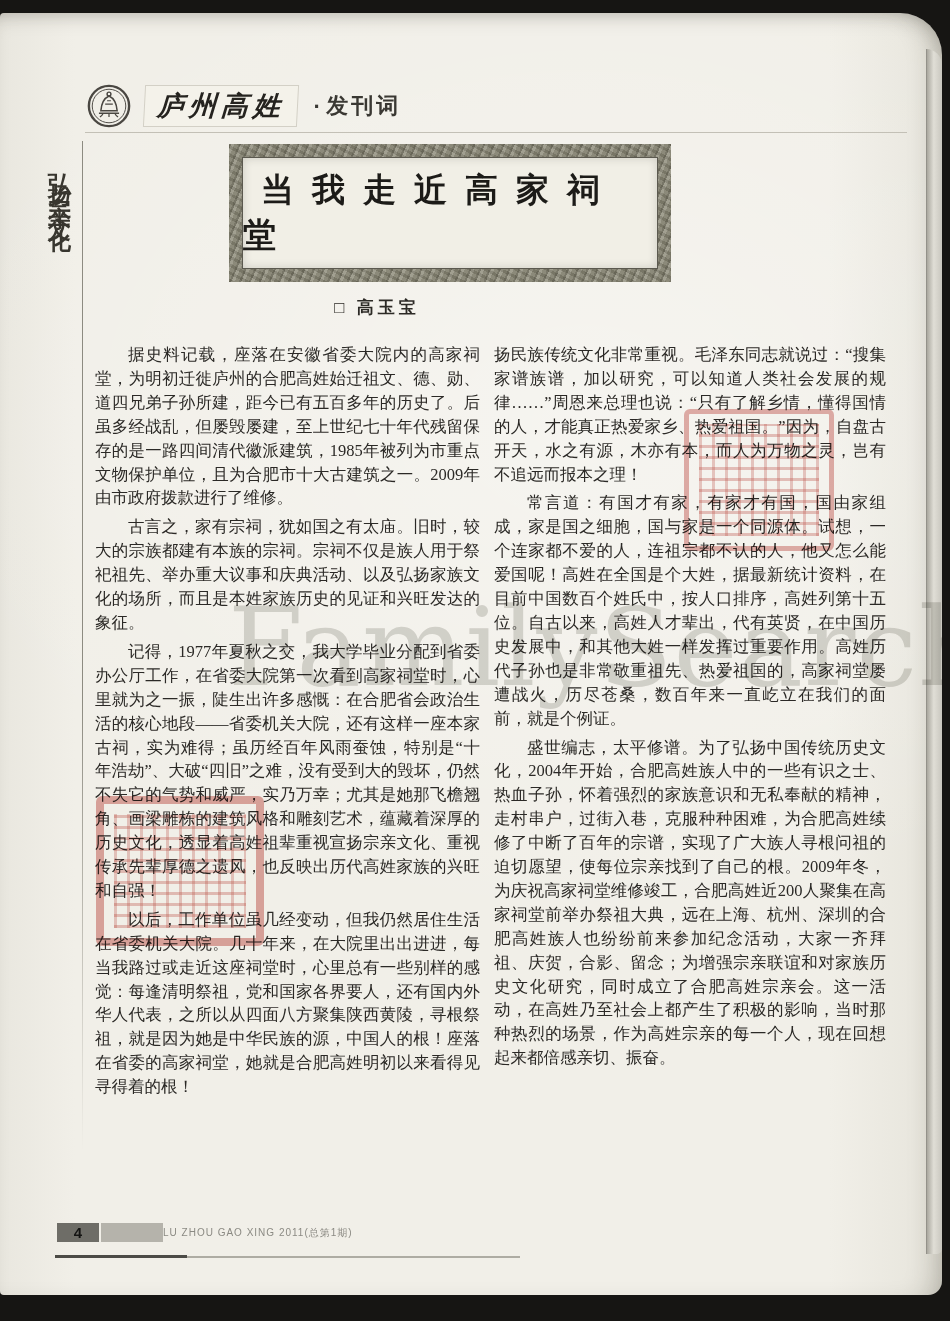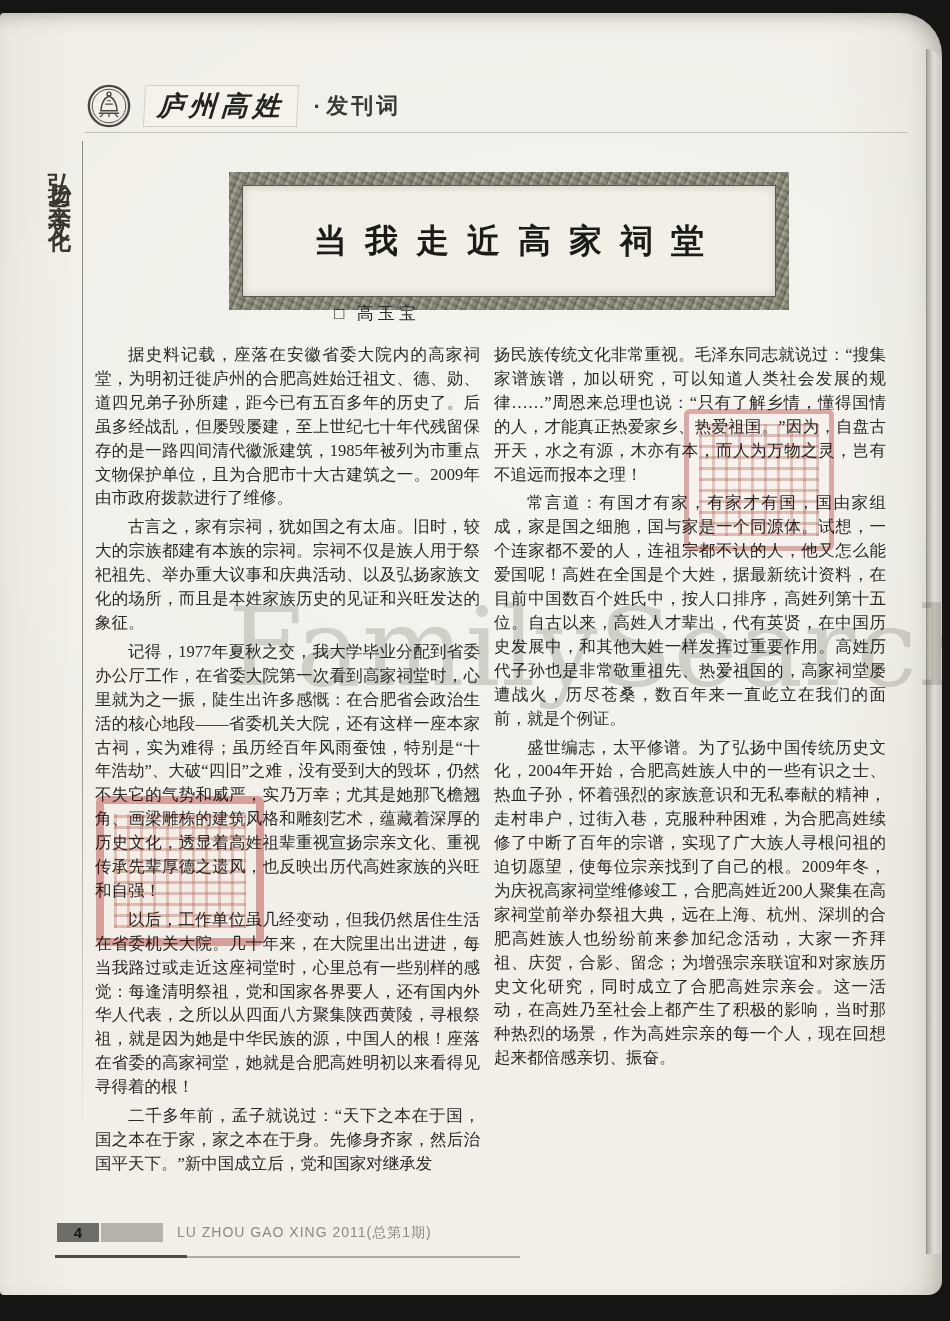--- a/index.html
+++ b/index.html
@@ -40,38 +40,37 @@
     position:absolute;left:44px;top:142px;
     writing-mode:vertical-rl;font-size:23px;font-weight:bold;
     letter-spacing:11px;color:#38362f;
   }
   .margin-rule{
     position:absolute;left:82px;top:128px;width:1px;height:1010px;
     background:linear-gradient(#8d8b81 0,#8d8b81 55%,rgba(141,139,129,0) 100%);
   }
   
   .title-box{
-    position:absolute;left:229px;top:131px;width:560px;height:138px;
+    position:absolute;left:229px;top:131px;width:442px;height:138px;
     box-sizing:border-box;padding:13px;
     background-color:#8d8b7a;
     background-image:
       repeating-linear-gradient(113deg, rgba(52,50,40,.30) 0 2px, rgba(255,255,255,.10) 2px 5px, rgba(90,88,74,.18) 5px 9px),
       repeating-linear-gradient(27deg, rgba(60,58,46,.18) 0 3px, rgba(220,218,206,.12) 3px 7px);
-    margin-top: 28px;
   }
   .title-inner{
     width:100%;height:100%;box-sizing:border-box;
     background:#f1efe6;border:1px solid #5b594f;
     box-shadow:inset 0 0 10px rgba(40,38,30,.18);
     display:flex;flex-direction:column;align-items:center;justify-content:center;
   }
   .title-main{font-size:33px;font-weight:bold;letter-spacing:18px;text-indent:18px;color:#1c1b18;}
   .title-sub{font-size:26px;font-weight:bold;letter-spacing:7px;color:#22211d;margin-top:8px;}
   .author{position:absolute;left:0;top:283px;width:754px;text-align:center;
-    font-size:17px;font-weight:normal;letter-spacing:4px;color:#2c2a26;margin-top:6px;}
+    font-size:17px;font-weight:bold;letter-spacing:4px;color:#2c2a26;}
   
   .col{position:absolute;top:330px;z-index:2;}
   .col-left{left:95px;width:385px;}
   .col-right{left:494px;width:392px;}
   .col p{
     margin:0 0 5px 0;font-size:16.5px;line-height:23.9px;
     text-align:justify;text-justify:inter-character;
     color:#2b2926;text-indent:2em;
   }
   .col p.cont{text-indent:0;}
@@ -92,21 +91,21 @@
     filter:blur(.7px);
   }
   .seal-left{left:96px;top:783px;width:152px;height:134px;border:8px solid rgba(199,88,80,.50);}
   .seal-right{left:684px;top:396px;width:140px;height:132px;border:5px solid rgba(199,88,80,.46);}
   
   .footer{position:absolute;left:57px;top:1210px;display:flex;align-items:center;z-index:2;}
   .badge-dark{width:42px;height:19px;background:#6e6d67;color:#141413;
     font-family:"Liberation Sans","DejaVu Sans",sans-serif;
     font-weight:bold;font-size:15px;text-align:center;line-height:19px;}
   .badge-light{width:62px;height:19px;background:#b5b3ab;margin-left:2px;}
-  .footer-text{margin-left:14px;font-size:14px;color:#8b8a83;letter-spacing:1px;
+  .footer-text{margin-left:0;font-size:10px;color:#8b8a83;letter-spacing:1px;
     font-family:"Liberation Sans","DejaVu Sans",sans-serif;}
   .footer-rule-dark{position:absolute;left:55px;top:1242px;width:132px;height:3px;background:#4c4b46;z-index:2;}
   .footer-rule-light{position:absolute;left:187px;top:1243px;width:333px;height:2px;background:#aeaca3;z-index:2;}
 </style>
 </head>
 <body>
 
 <div class="page">
 
   <div class="mast">
@@ -133,21 +132,20 @@
     </div>
   </div>
 
   <div class="author">□ 高玉宝</div>
 
   <div class="col col-left">
     <p>据史料记载，座落在安徽省委大院内的高家祠堂，为明初迁徙庐州的合肥高姓始迁祖文、德、勋、道四兄弟子孙所建，距今已有五百多年的历史了。后虽多经战乱，但屡毁屡建，至上世纪七十年代残留保存的是一路四间清代徽派建筑，1985年被列为市重点文物保护单位，且为合肥市十大古建筑之一。2009年由市政府拨款进行了维修。</p>
     <p>古言之，家有宗祠，犹如国之有太庙。旧时，较大的宗族都建有本族的宗祠。宗祠不仅是族人用于祭祀祖先、举办重大议事和庆典活动、以及弘扬家族文化的场所，而且是本姓家族历史的见证和兴旺发达的象征。</p>
     <p>记得，1977年夏秋之交，我大学毕业分配到省委办公厅工作，在省委大院第一次看到高家祠堂时，心里就为之一振，陡生出许多感慨：在合肥省会政治生活的核心地段——省委机关大院，还有这样一座本家古祠，实为难得；虽历经百年风雨蚕蚀，特别是“十年浩劫”、大破“四旧”之难，没有受到大的毁坏，仍然不失它的气势和威严，实乃万幸；尤其是她那飞檐翘角、画梁雕栋的建筑风格和雕刻艺术，蕴藏着深厚的历史文化，透显着高姓祖辈重视宣扬宗亲文化、重视传承先辈厚德之遗风，也反映出历代高姓家族的兴旺和自强！</p>
     <p>以后，工作单位虽几经变动，但我仍然居住生活在省委机关大院。几十年来，在大院里出出进进，每当我路过或走近这座祠堂时，心里总有一些别样的感觉：每逢清明祭祖，党和国家各界要人，还有国内外华人代表，之所以从四面八方聚集陕西黄陵，寻根祭祖，就是因为她是中华民族的源，中国人的根！座落在省委的高家祠堂，她就是合肥高姓明初以来看得见寻得着的根！</p>
-    <p>二千多年前，孟子就说过：“天下之本在于国，国之本在于家，家之本在于身。先修身齐家，然后治国平天下。”新中国成立后，党和国家对继承发</p>
   </div>
   <div class="col col-right">
     <p class="cont">扬民族传统文化非常重视。毛泽东同志就说过：“搜集家谱族谱，加以研究，可以知道人类社会发展的规律……”周恩来总理也说：“只有了解乡情，懂得国情的人，才能真正热爱家乡、热爱祖国。”因为，自盘古开天，水之有源，木亦有本，而人为万物之灵，岂有不追远而报本之理！</p>
     <p>常言道：有国才有家，有家才有国，国由家组成，家是国之细胞，国与家是一个同源体。试想，一个连家都不爱的人，连祖宗都不认的人，他又怎么能爱国呢！高姓在全国是个大姓，据最新统计资料，在目前中国数百个姓氏中，按人口排序，高姓列第十五位。自古以来，高姓人才辈出，代有英贤，在中国历史发展中，和其他大姓一样发挥过重要作用。高姓历代子孙也是非常敬重祖先、热爱祖国的，高家祠堂屡遭战火，历尽苍桑，数百年来一直屹立在我们的面前，就是个例证。</p>
     <p>盛世编志，太平修谱。为了弘扬中国传统历史文化，2004年开始，合肥高姓族人中的一些有识之士、热血子孙，怀着强烈的家族意识和无私奉献的精神，走村串户，过街入巷，克服种种困难，为合肥高姓续修了中断了百年的宗谱，实现了广大族人寻根问祖的迫切愿望，使每位宗亲找到了自己的根。2009年冬，为庆祝高家祠堂维修竣工，合肥高姓近200人聚集在高家祠堂前举办祭祖大典，远在上海、杭州、深圳的合肥高姓族人也纷纷前来参加纪念活动，大家一齐拜祖、庆贺，合影、留念；为增强宗亲联谊和对家族历史文化研究，同时成立了合肥高姓宗亲会。这一活动，在高姓乃至社会上都产生了积极的影响，当时那种热烈的场景，作为高姓宗亲的每一个人，现在回想起来都倍感亲切、振奋。</p>
   </div>
 
   <div class="watermark">FamilySearch</div>
   <div class="seal seal-left"></div>
   <div class="seal seal-right"></div>

